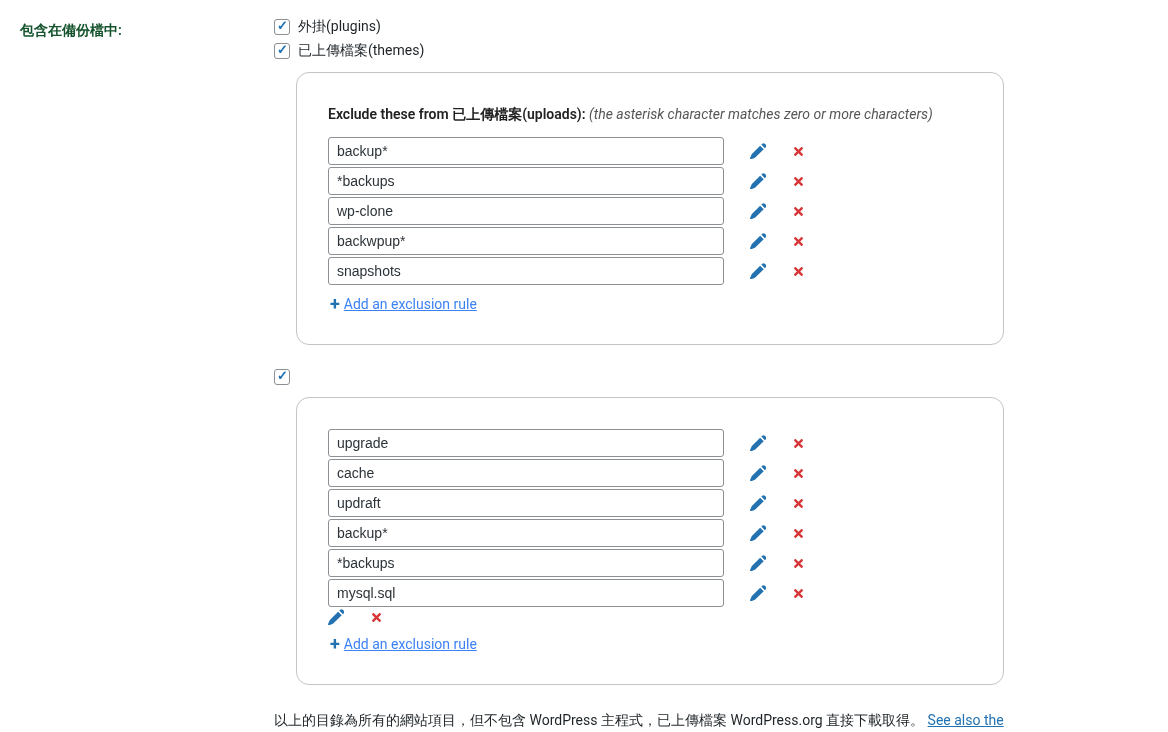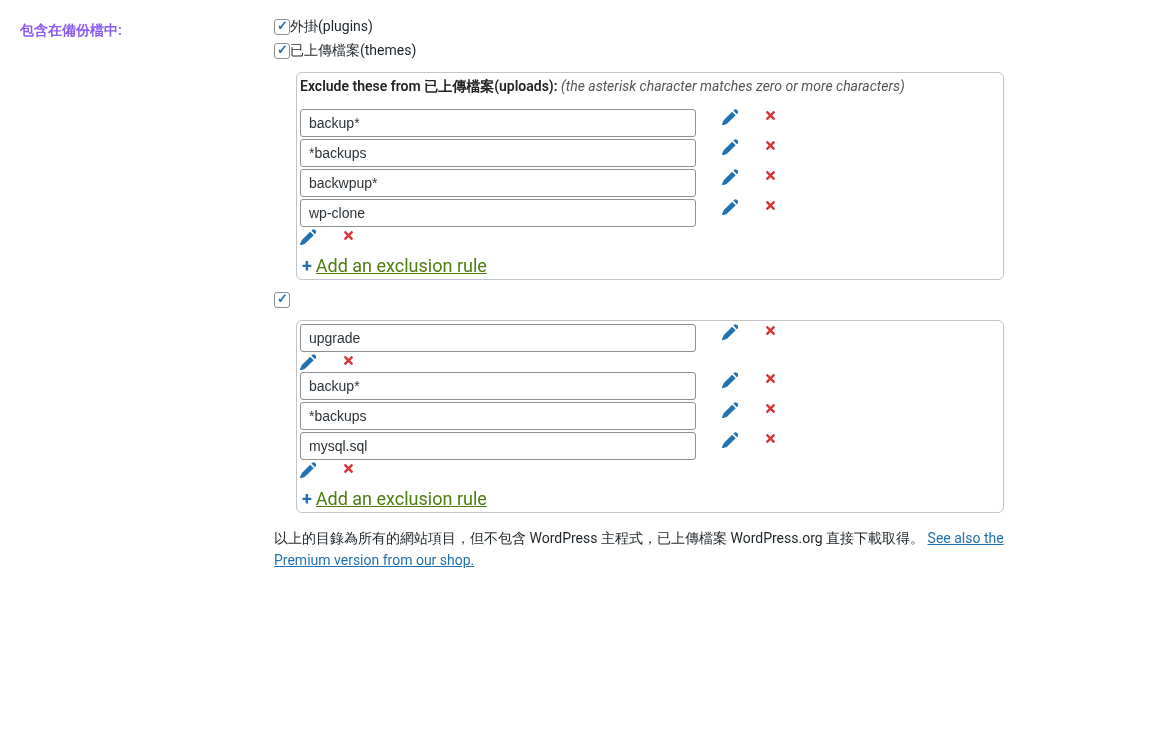--- a/index.html
+++ b/index.html
@@ -14,31 +14,31 @@
       display: flex;
       gap: 10px;
     }
     .label-col {
       width: 254px;
       padding-left: 10px;
       padding-top: 12px;
     }
     .label-col .field-label {
       font-weight: 600;
-      color: #8b5cf6;
+      color: #14532d;
     }
     .content-col {
       flex: 1;
       max-width: 730px;
       padding-top: 8px;
     }
     .checkbox-row {
       display: flex;
       align-items: center;
-      gap: 0;
+      gap: 8px;
       margin-bottom: 6px;
     }
     input[type="checkbox"] {
       width: 16px;
       height: 16px;
       border: 1px solid #8c8f94;
       border-radius: 3px;
       cursor: pointer;
       appearance: none;
       position: relative;
@@ -53,41 +53,41 @@
       font-size: 13px;
       font-weight: bold;
       color: #2271b1;
     }
     .checkbox-label {
       color: #1d2327;
       font-size: 14px;
     }
     .exclude-box {
       border: 1px solid #c3c4c7;
-      border-radius: 6px;
-      padding: 3px;
+      border-radius: 13px;
+      padding: 31px;
       margin-top: 12px;
-      margin-bottom: 12px;
+      margin-bottom: 24px;
       margin-left: 22px;
     }
     .exclude-heading {
       margin-bottom: 12px;
       line-height: 1.5;
     }
     .exclude-heading .strong {
       font-weight: 600;
     }
     .exclude-heading .hint {
       font-style: italic;
       color: #555;
       font-weight: 400;
     }
     .rule-row {
       display: flex;
-      align-items: flex-start;
+      align-items: center;
       gap: 26px;
       margin-bottom: 2px;
     }
     .rule-input {
       width: 396px;
       height: 28px;
       padding: 4px 8px;
       border: 1px solid #8c8f94;
       border-radius: 3px;
       font-size: 14px;
@@ -109,23 +109,23 @@
       margin-top: 10px;
       margin-left: 2px;
     }
     .plus-icon {
       color: #2271b1;
       font-size: 18px;
       font-weight: bold;
       line-height: 1;
     }
     .add-rule-link {
-      color: #4d7c0f;
+      color: #3b82f6;
       text-decoration: underline;
-      font-size: 18px;
+      font-size: 14px;
       cursor: pointer;
     }
     .footer-text {
       margin-top: 14px;
       line-height: 1.6;
       color: #1d2327;
     }
     .footer-text a {
       color: #2271b1;
       text-decoration: underline;
@@ -178,46 +178,47 @@
                 <path d="M471.6 21.7c-21.9-21.9-57.3-21.9-79.2 0l-30 30 114.3 114.3 30-30c21.9-21.9 21.9-57.3 0-79.2L471.6 21.7zM325.1 89L60.7 353.4c-7.9 7.9-13.6 17.7-16.6 28.5L1.6 481.2c-3 10.8-.1 22.4 7.8 30.3s19.5 10.8 30.3 7.8l99.3-42.5c10.8-3 20.6-8.7 28.5-16.6L439.4 203.3 325.1 89z"></path>
               </svg>
             </span>
             <span class="icon-btn delete-icon">
               <svg viewBox="0 0 352 512" fill="#d63638">
                 <path d="M242.7 256l100.1-100.1c12.3-12.3 12.3-32.2 0-44.5l-22.2-22.2c-12.3-12.3-32.2-12.3-44.5 0L176 189.3 75.9 89.2c-12.3-12.3-32.2-12.3-44.5 0L9.2 111.4c-12.3 12.3-12.3 32.2 0 44.5L109.3 256 9.2 356.1c-12.3 12.3-12.3 32.2 0 44.5l22.2 22.2c12.3 12.3 32.2 12.3 44.5 0L176 322.7l100.1 100.1c12.3 12.3 32.2 12.3 44.5 0l22.2-22.2c12.3-12.3 12.3-32.2 0-44.5L242.7 256z"></path>
               </svg>
             </span>
           </div>
           <div class="rule-row">
+            <input type="text" class="rule-input" value="wp-clone" style="">
+            <span class="icon-btn pencil-icon">
+              <svg viewBox="0 0 512 512" fill="#2271b1">
+                <path d="M471.6 21.7c-21.9-21.9-57.3-21.9-79.2 0l-30 30 114.3 114.3 30-30c21.9-21.9 21.9-57.3 0-79.2L471.6 21.7zM325.1 89L60.7 353.4c-7.9 7.9-13.6 17.7-16.6 28.5L1.6 481.2c-3 10.8-.1 22.4 7.8 30.3s19.5 10.8 30.3 7.8l99.3-42.5c10.8-3 20.6-8.7 28.5-16.6L439.4 203.3 325.1 89z"></path>
+              </svg>
+            </span>
+            <span class="icon-btn delete-icon">
+              <svg viewBox="0 0 352 512" fill="#d63638">
+                <path d="M242.7 256l100.1-100.1c12.3-12.3 12.3-32.2 0-44.5l-22.2-22.2c-12.3-12.3-32.2-12.3-44.5 0L176 189.3 75.9 89.2c-12.3-12.3-32.2-12.3-44.5 0L9.2 111.4c-12.3 12.3-12.3 32.2 0 44.5L109.3 256 9.2 356.1c-12.3 12.3-12.3 32.2 0 44.5l22.2 22.2c12.3 12.3 32.2 12.3 44.5 0L176 322.7l100.1 100.1c12.3 12.3 32.2 12.3 44.5 0l22.2-22.2c12.3-12.3 12.3-32.2 0-44.5L242.7 256z"></path>
+              </svg>
+            </span>
+          </div>
+          <div class="rule-row">
             <input type="text" class="rule-input" value="backwpup*" style="">
             <span class="icon-btn pencil-icon">
               <svg viewBox="0 0 512 512" fill="#2271b1">
                 <path d="M471.6 21.7c-21.9-21.9-57.3-21.9-79.2 0l-30 30 114.3 114.3 30-30c21.9-21.9 21.9-57.3 0-79.2L471.6 21.7zM325.1 89L60.7 353.4c-7.9 7.9-13.6 17.7-16.6 28.5L1.6 481.2c-3 10.8-.1 22.4 7.8 30.3s19.5 10.8 30.3 7.8l99.3-42.5c10.8-3 20.6-8.7 28.5-16.6L439.4 203.3 325.1 89z"></path>
               </svg>
             </span>
             <span class="icon-btn delete-icon">
               <svg viewBox="0 0 352 512" fill="#d63638">
                 <path d="M242.7 256l100.1-100.1c12.3-12.3 12.3-32.2 0-44.5l-22.2-22.2c-12.3-12.3-32.2-12.3-44.5 0L176 189.3 75.9 89.2c-12.3-12.3-32.2-12.3-44.5 0L9.2 111.4c-12.3 12.3-12.3 32.2 0 44.5L109.3 256 9.2 356.1c-12.3 12.3-12.3 32.2 0 44.5l22.2 22.2c12.3 12.3 32.2 12.3 44.5 0L176 322.7l100.1 100.1c12.3 12.3 32.2 12.3 44.5 0l22.2-22.2c12.3-12.3 12.3-32.2 0-44.5L242.7 256z"></path>
               </svg>
             </span>
           </div>
           <div class="rule-row">
-            <input type="text" class="rule-input" value="wp-clone" style="">
-            <span class="icon-btn pencil-icon">
-              <svg viewBox="0 0 512 512" fill="#2271b1">
-                <path d="M471.6 21.7c-21.9-21.9-57.3-21.9-79.2 0l-30 30 114.3 114.3 30-30c21.9-21.9 21.9-57.3 0-79.2L471.6 21.7zM325.1 89L60.7 353.4c-7.9 7.9-13.6 17.7-16.6 28.5L1.6 481.2c-3 10.8-.1 22.4 7.8 30.3s19.5 10.8 30.3 7.8l99.3-42.5c10.8-3 20.6-8.7 28.5-16.6L439.4 203.3 325.1 89z"></path>
-              </svg>
-            </span>
-            <span class="icon-btn delete-icon">
-              <svg viewBox="0 0 352 512" fill="#d63638">
-                <path d="M242.7 256l100.1-100.1c12.3-12.3 12.3-32.2 0-44.5l-22.2-22.2c-12.3-12.3-32.2-12.3-44.5 0L176 189.3 75.9 89.2c-12.3-12.3-32.2-12.3-44.5 0L9.2 111.4c-12.3 12.3-12.3 32.2 0 44.5L109.3 256 9.2 356.1c-12.3 12.3-12.3 32.2 0 44.5l22.2 22.2c12.3 12.3 32.2 12.3 44.5 0L176 322.7l100.1 100.1c12.3 12.3 32.2 12.3 44.5 0l22.2-22.2c12.3-12.3 12.3-32.2 0-44.5L242.7 256z"></path>
-              </svg>
-            </span>
-          </div>
-          <div class="rule-row">
+            <input type="text" class="rule-input" value="snapshots" style="">
             <span class="icon-btn pencil-icon">
               <svg viewBox="0 0 512 512" fill="#2271b1">
                 <path d="M471.6 21.7c-21.9-21.9-57.3-21.9-79.2 0l-30 30 114.3 114.3 30-30c21.9-21.9 21.9-57.3 0-79.2L471.6 21.7zM325.1 89L60.7 353.4c-7.9 7.9-13.6 17.7-16.6 28.5L1.6 481.2c-3 10.8-.1 22.4 7.8 30.3s19.5 10.8 30.3 7.8l99.3-42.5c10.8-3 20.6-8.7 28.5-16.6L439.4 203.3 325.1 89z"></path>
               </svg>
             </span>
             <span class="icon-btn delete-icon">
               <svg viewBox="0 0 352 512" fill="#d63638">
                 <path d="M242.7 256l100.1-100.1c12.3-12.3 12.3-32.2 0-44.5l-22.2-22.2c-12.3-12.3-32.2-12.3-44.5 0L176 189.3 75.9 89.2c-12.3-12.3-32.2-12.3-44.5 0L9.2 111.4c-12.3 12.3-12.3 32.2 0 44.5L109.3 256 9.2 356.1c-12.3 12.3-12.3 32.2 0 44.5l22.2 22.2c12.3 12.3 32.2 12.3 44.5 0L176 322.7l100.1 100.1c12.3 12.3 32.2 12.3 44.5 0l22.2-22.2c12.3-12.3 12.3-32.2 0-44.5L242.7 256z"></path>
               </svg>
             </span>
@@ -242,20 +243,34 @@
                 <path d="M471.6 21.7c-21.9-21.9-57.3-21.9-79.2 0l-30 30 114.3 114.3 30-30c21.9-21.9 21.9-57.3 0-79.2L471.6 21.7zM325.1 89L60.7 353.4c-7.9 7.9-13.6 17.7-16.6 28.5L1.6 481.2c-3 10.8-.1 22.4 7.8 30.3s19.5 10.8 30.3 7.8l99.3-42.5c10.8-3 20.6-8.7 28.5-16.6L439.4 203.3 325.1 89z"></path>
               </svg>
             </span>
             <span class="icon-btn delete-icon">
               <svg viewBox="0 0 352 512" fill="#d63638">
                 <path d="M242.7 256l100.1-100.1c12.3-12.3 12.3-32.2 0-44.5l-22.2-22.2c-12.3-12.3-32.2-12.3-44.5 0L176 189.3 75.9 89.2c-12.3-12.3-32.2-12.3-44.5 0L9.2 111.4c-12.3 12.3-12.3 32.2 0 44.5L109.3 256 9.2 356.1c-12.3 12.3-12.3 32.2 0 44.5l22.2 22.2c12.3 12.3 32.2 12.3 44.5 0L176 322.7l100.1 100.1c12.3 12.3 32.2 12.3 44.5 0l22.2-22.2c12.3-12.3 12.3-32.2 0-44.5L242.7 256z"></path>
               </svg>
             </span>
           </div>
           <div class="rule-row">
+            <input type="text" class="rule-input" value="cache" style="">
+            <span class="icon-btn pencil-icon">
+              <svg viewBox="0 0 512 512" fill="#2271b1">
+                <path d="M471.6 21.7c-21.9-21.9-57.3-21.9-79.2 0l-30 30 114.3 114.3 30-30c21.9-21.9 21.9-57.3 0-79.2L471.6 21.7zM325.1 89L60.7 353.4c-7.9 7.9-13.6 17.7-16.6 28.5L1.6 481.2c-3 10.8-.1 22.4 7.8 30.3s19.5 10.8 30.3 7.8l99.3-42.5c10.8-3 20.6-8.7 28.5-16.6L439.4 203.3 325.1 89z"></path>
+              </svg>
+            </span>
+            <span class="icon-btn delete-icon">
+              <svg viewBox="0 0 352 512" fill="#d63638">
+                <path d="M242.7 256l100.1-100.1c12.3-12.3 12.3-32.2 0-44.5l-22.2-22.2c-12.3-12.3-32.2-12.3-44.5 0L176 189.3 75.9 89.2c-12.3-12.3-32.2-12.3-44.5 0L9.2 111.4c-12.3 12.3-12.3 32.2 0 44.5L109.3 256 9.2 356.1c-12.3 12.3-12.3 32.2 0 44.5l22.2 22.2c12.3 12.3 32.2 12.3 44.5 0L176 322.7l100.1 100.1c12.3 12.3 32.2 12.3 44.5 0l22.2-22.2c12.3-12.3 12.3-32.2 0-44.5L242.7 256z"></path>
+              </svg>
+            </span>
+          </div>
+          <div class="rule-row">
+            <input type="text" class="rule-input" value="updraft" style="">
             <span class="icon-btn pencil-icon">
               <svg viewBox="0 0 512 512" fill="#2271b1">
                 <path d="M471.6 21.7c-21.9-21.9-57.3-21.9-79.2 0l-30 30 114.3 114.3 30-30c21.9-21.9 21.9-57.3 0-79.2L471.6 21.7zM325.1 89L60.7 353.4c-7.9 7.9-13.6 17.7-16.6 28.5L1.6 481.2c-3 10.8-.1 22.4 7.8 30.3s19.5 10.8 30.3 7.8l99.3-42.5c10.8-3 20.6-8.7 28.5-16.6L439.4 203.3 325.1 89z"></path>
               </svg>
             </span>
             <span class="icon-btn delete-icon">
               <svg viewBox="0 0 352 512" fill="#d63638">
                 <path d="M242.7 256l100.1-100.1c12.3-12.3 12.3-32.2 0-44.5l-22.2-22.2c-12.3-12.3-32.2-12.3-44.5 0L176 189.3 75.9 89.2c-12.3-12.3-32.2-12.3-44.5 0L9.2 111.4c-12.3 12.3-12.3 32.2 0 44.5L109.3 256 9.2 356.1c-12.3 12.3-12.3 32.2 0 44.5l22.2 22.2c12.3 12.3 32.2 12.3 44.5 0L176 322.7l100.1 100.1c12.3 12.3 32.2 12.3 44.5 0l22.2-22.2c12.3-12.3 12.3-32.2 0-44.5L242.7 256z"></path>
               </svg>
             </span>

